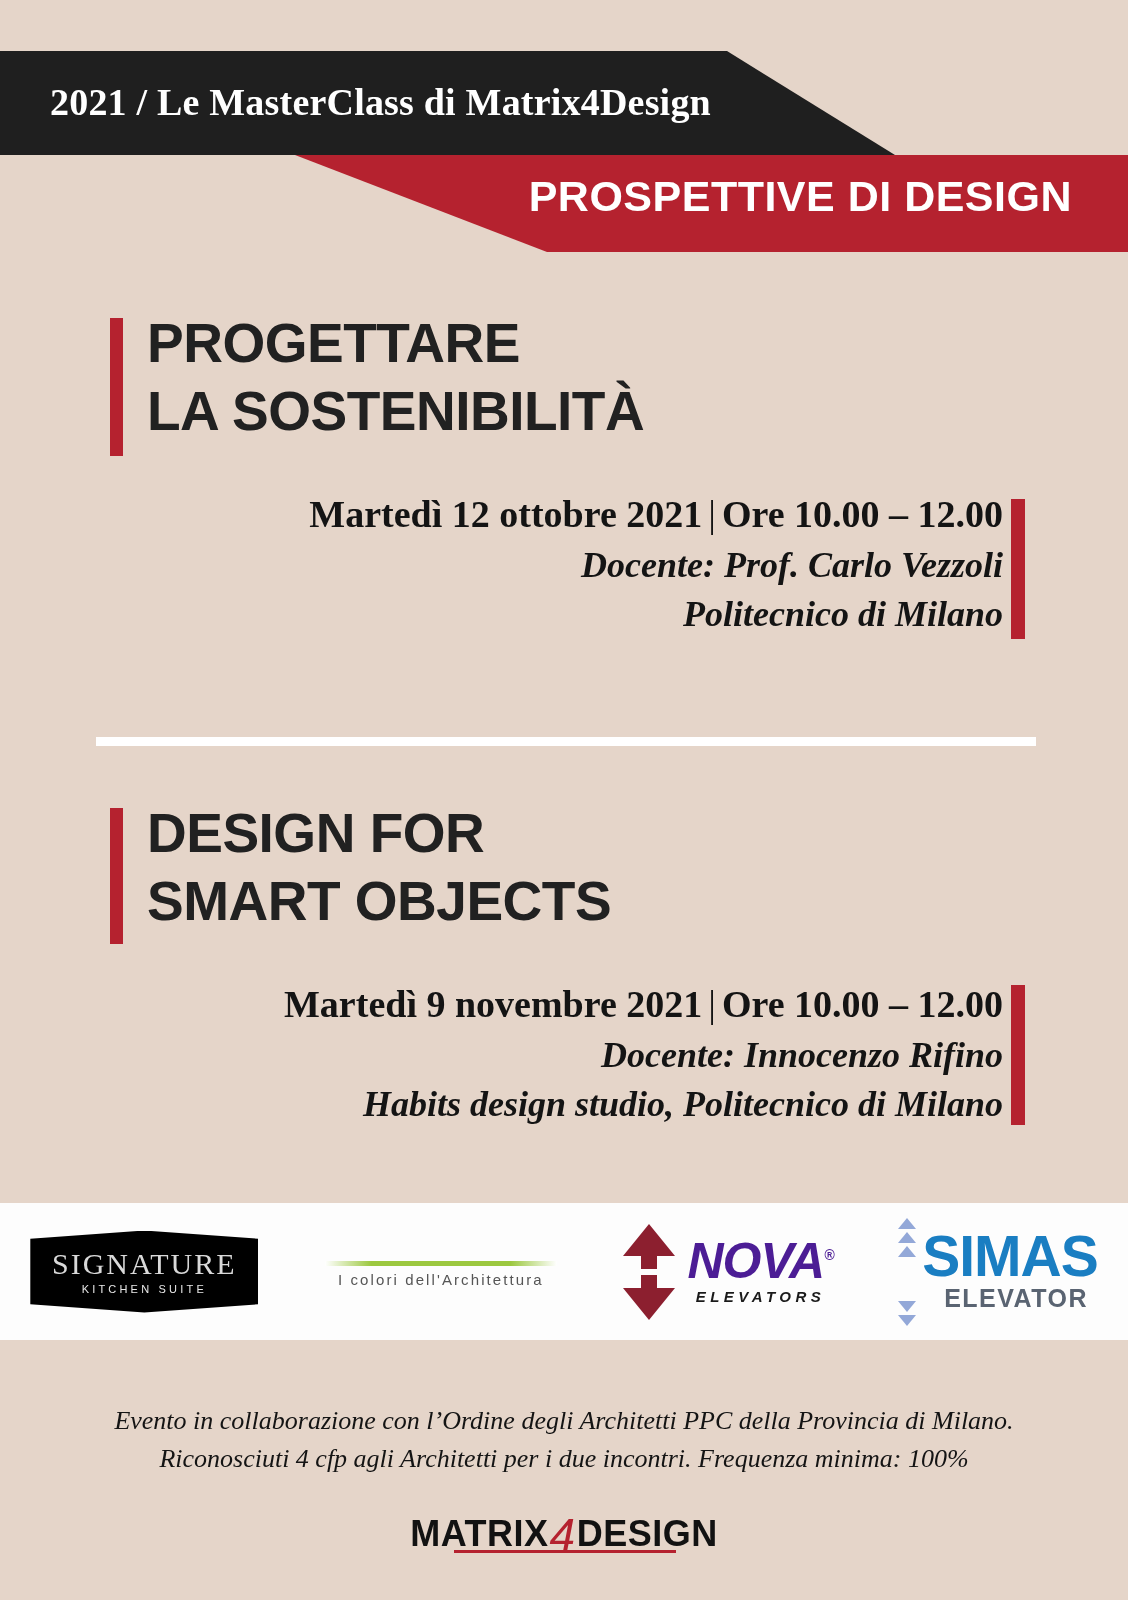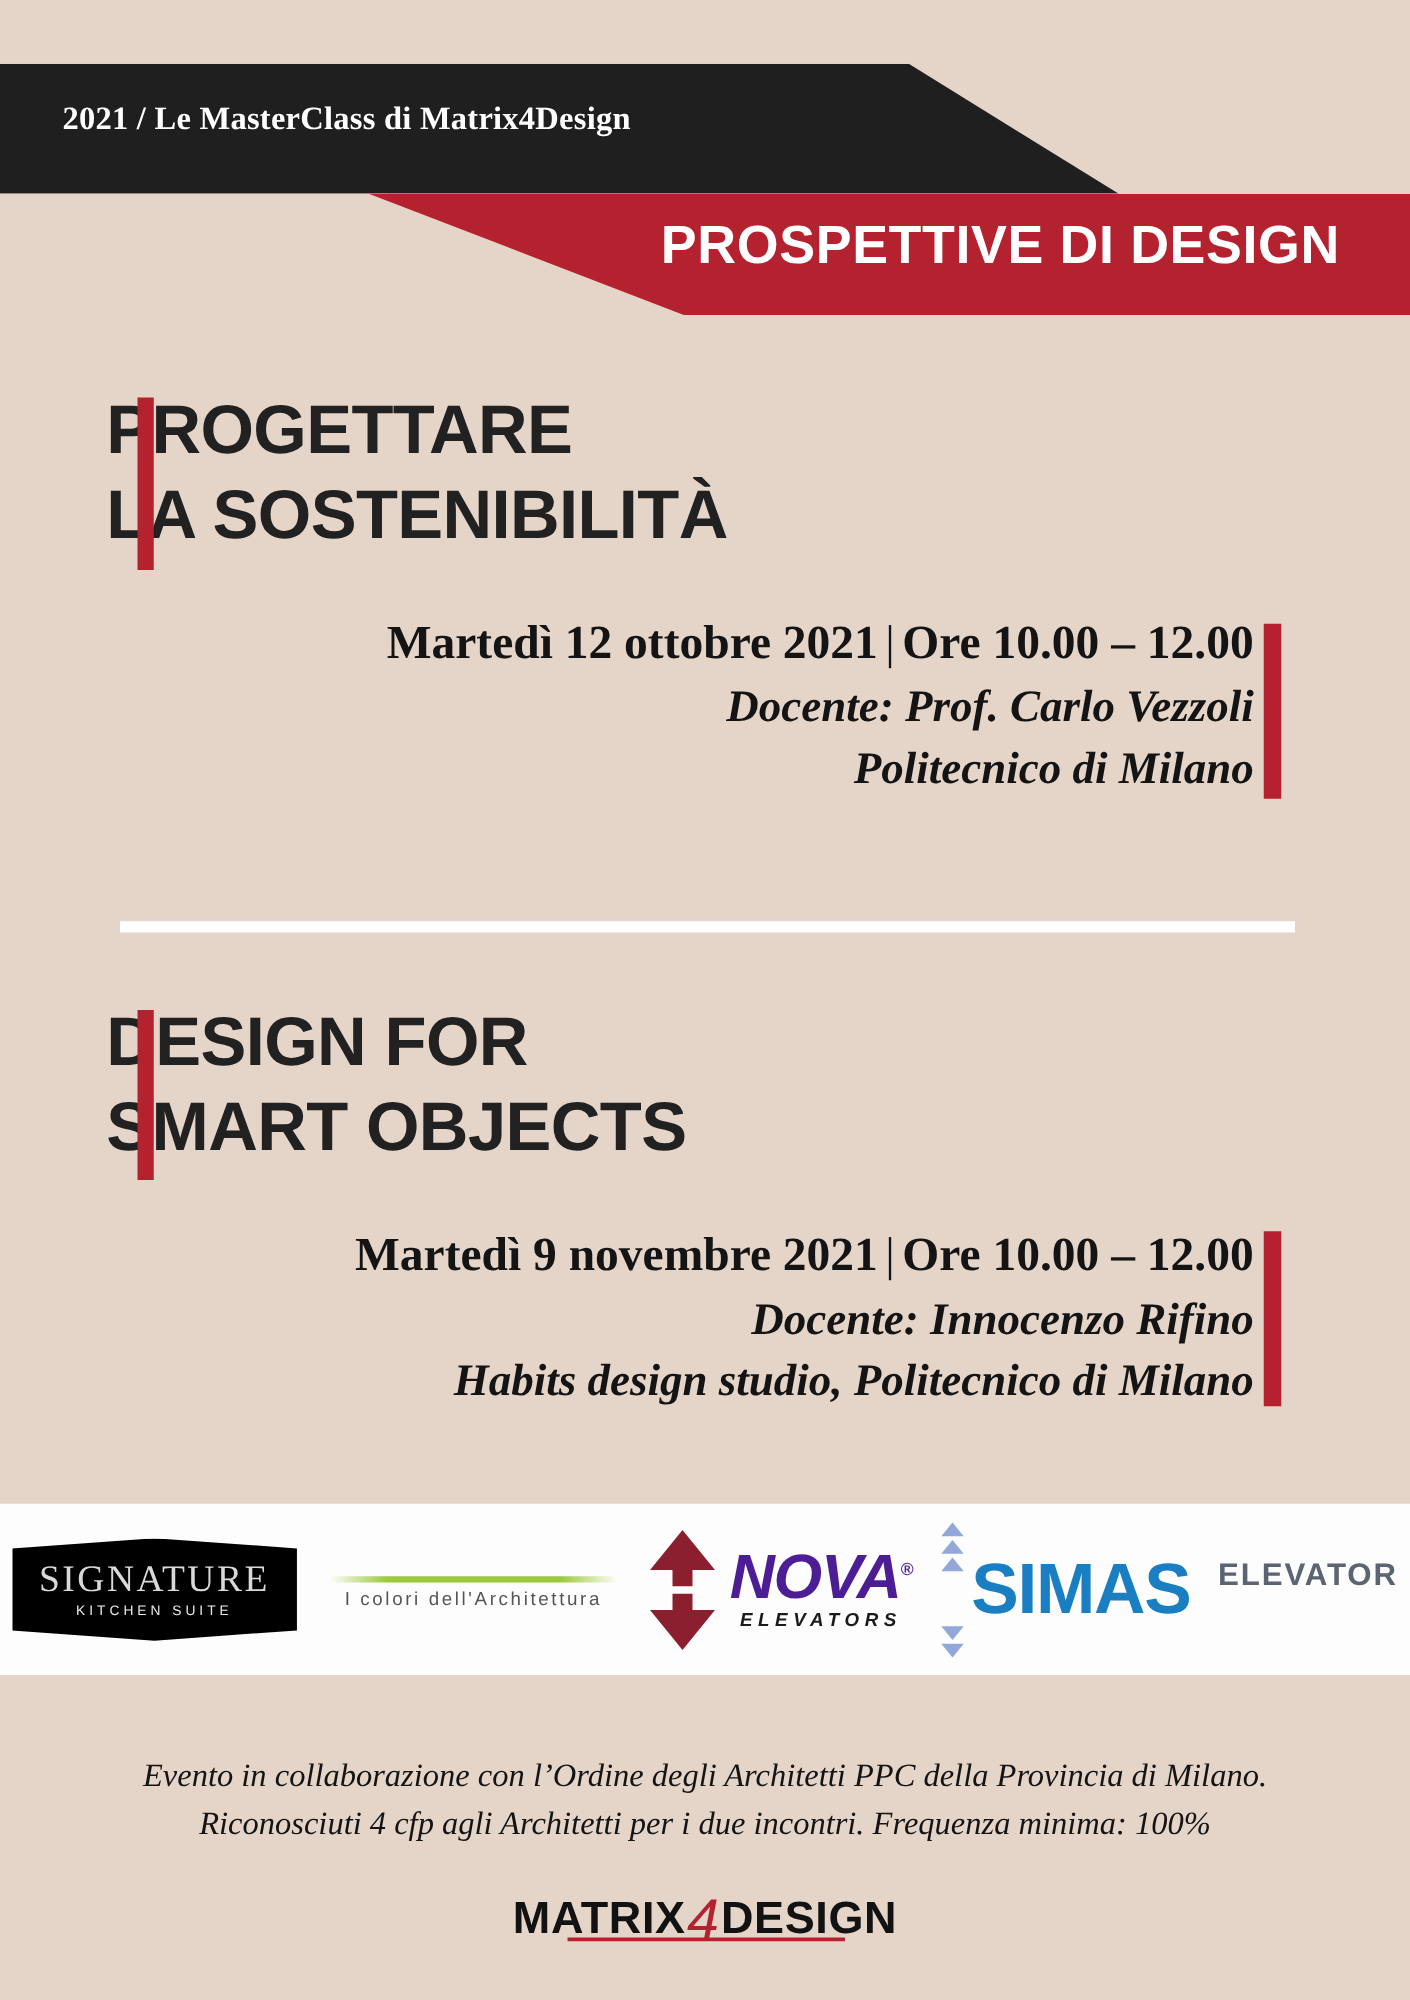--- a/index.html
+++ b/index.html
@@ -27,40 +27,40 @@
     position:absolute;left:0;top:155px;width:1128px;height:97px;
     background:#b5222f;
     clip-path:polygon(295px 0, 1128px 0, 1128px 97px, 547px 97px);
     z-index:2;
   }
   .kicker{
     position:absolute;left:50px;top:80px;z-index:6;
     color:#ffffff;
     font-family:"Liberation Serif", serif;
     font-weight:700;
-    font-size:26px;
+    font-size:38px;
     letter-spacing:.2px;
     white-space:nowrap;
   }
   .series{
     position:absolute;right:56px;top:172px;z-index:6;
     color:#ffffff;
     font-family:"Liberation Sans", sans-serif;
     font-weight:700;
     font-size:43px;
     letter-spacing:.5px;
     white-space:nowrap;
   }
 
   
   .course{position:absolute;left:0;width:1128px;}
   .course-1{top:310px;}
   .course-2{top:800px;}
 
-  .title-wrap{position:relative;padding-left:50px;}
+  .title-wrap{position:relative;padding-left:112px;}
   .title-rule{
     position:absolute;left:110px;width:13px;background:#b5222f;
   }
   .course-1 .title-rule{top:8px;height:138px;}
   .course-2 .title-rule{top:8px;height:136px;}
 
   .course-title{
     margin:0;padding-left:35px;
     color:#212121;
     font-family:"Liberation Sans", sans-serif;
@@ -186,21 +186,21 @@
     width:26px;height:108px;gap:3px;
   }
   .sm-tri-u{
     width:0;height:0;border-left:9px solid transparent;border-right:9px solid transparent;
     border-bottom:11px solid #93a8d8;
   }
   .sm-tri-d{
     width:0;height:0;border-left:9px solid transparent;border-right:9px solid transparent;
     border-top:11px solid #93a8d8;
   }
-  .sm-text{display:flex;flex-direction:row;align-items:flex-start;}
+  .sm-text{display:flex;flex-direction:column;align-items:flex-start;}
   .sm-main{
     color:#1a7ec2;font-family:"Liberation Sans", sans-serif;font-weight:700;
     font-size:57px;line-height:.92;letter-spacing:-1px;
   }
   .sm-sub{
     color:#5a6472;font-family:"Liberation Sans", sans-serif;font-weight:700;
     font-size:25px;letter-spacing:1.5px;margin-top:1px;margin-left:22px;
   }
 
   

